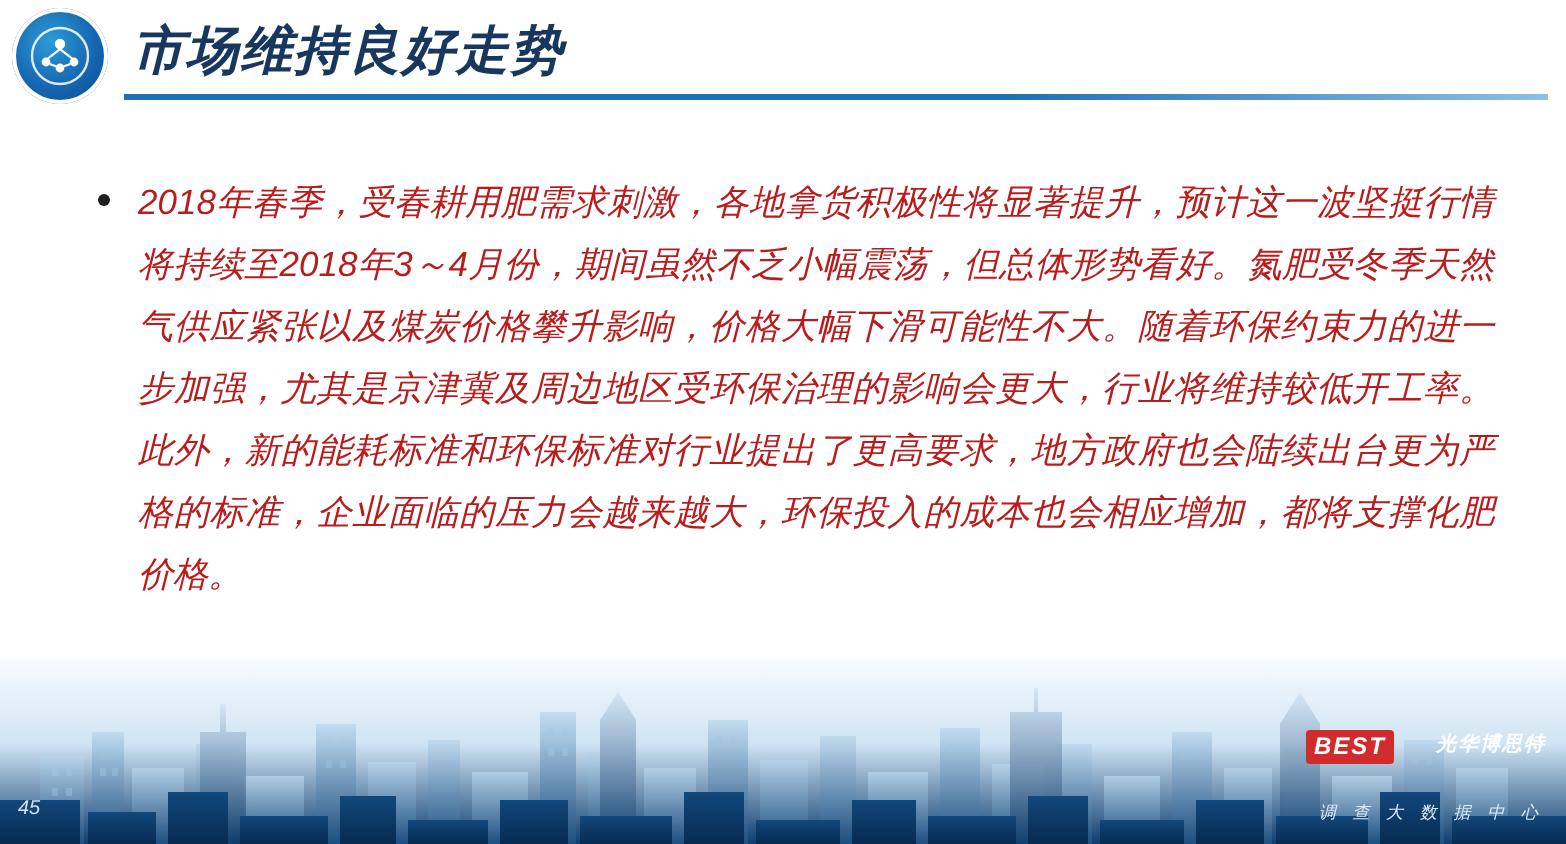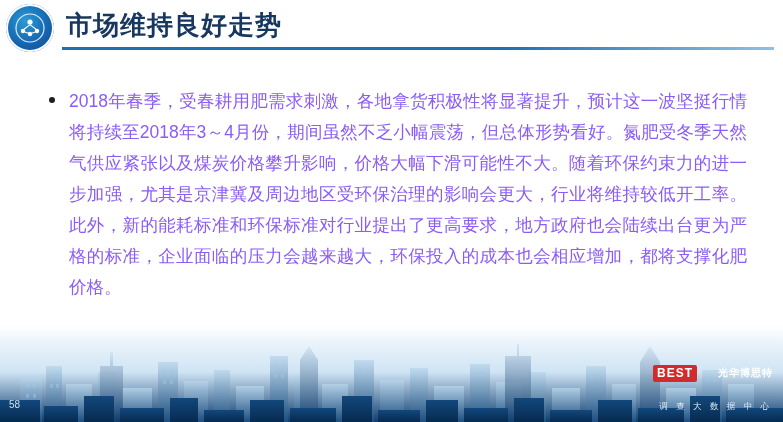--- a/index.html
+++ b/index.html
@@ -12,20 +12,21 @@
     font-family: "Liberation Sans", sans-serif;
     background: #ffffff;
     overflow: hidden;
   }
   .slide {
     position: relative;
     width: 783px;
     height: 422px;
     background: #ffffff;
     overflow: hidden;
+    font-style: italic;
   }
 
   
   .header {
     position: absolute;
     top: 0;
     left: 0;
     width: 783px;
     height: 57px;
     background: #ffffff;
@@ -80,21 +81,21 @@
     left: 2px;
     top: 11px;
     width: 6px;
     height: 6px;
     border-radius: 50%;
     background: #1f1f1f;
   }
   .bullet-text {
     font-size: 17.5px;
     line-height: 31px;
-    color: #8b5cf6;
+    color: #b91c1c;
     text-align: justify;
     text-justify: inter-ideograph;
     letter-spacing: 0px;
   }
 
   
   .skyline {
     position: absolute;
     left: 0;
     bottom: 0;
@@ -289,21 +290,21 @@
         <rect x="474" y="46" width="3" height="4"></rect>
           <rect x="481" y="46" width="3" height="4"></rect>
         <rect x="590" y="48" width="3" height="4"></rect>
           <rect x="597" y="48" width="3" height="4"></rect>
         <rect x="706" y="52" width="3" height="4"></rect>
           <rect x="713" y="52" width="3" height="4"></rect>
       </g>
     </svg>
   </div>
 
-  <div class="page-number">58</div>
+  <div class="page-number">45</div>
 
   <div class="brand">
     <div class="brand-main">
       <span class="brand-logo">BEST</span>
       <span class="brand-name">光华博思特</span>
     </div>
     <div class="brand-sub">调 查 大 数 据 中 心</div>
   </div>
 
 </div>

